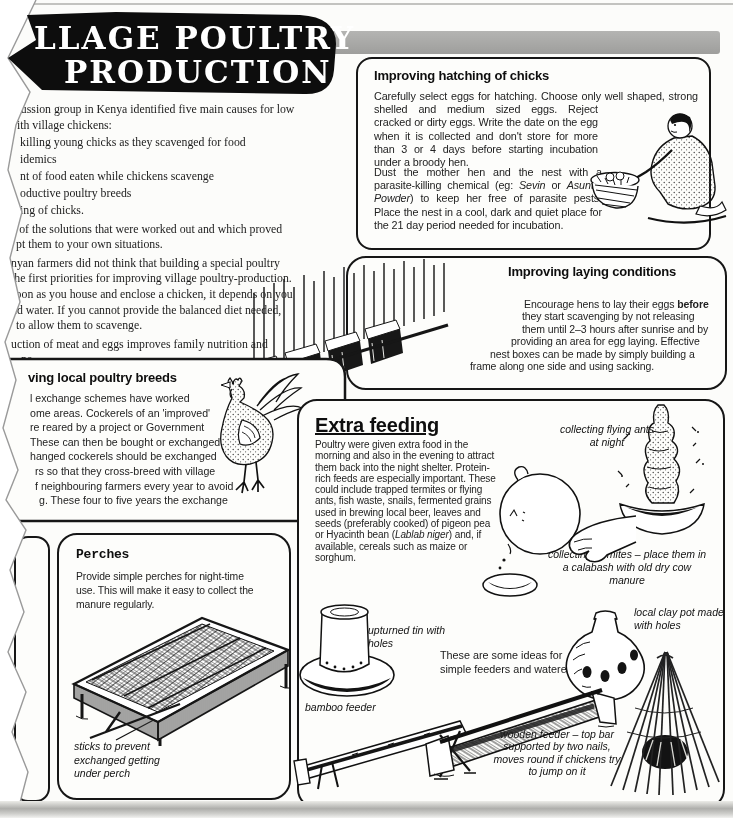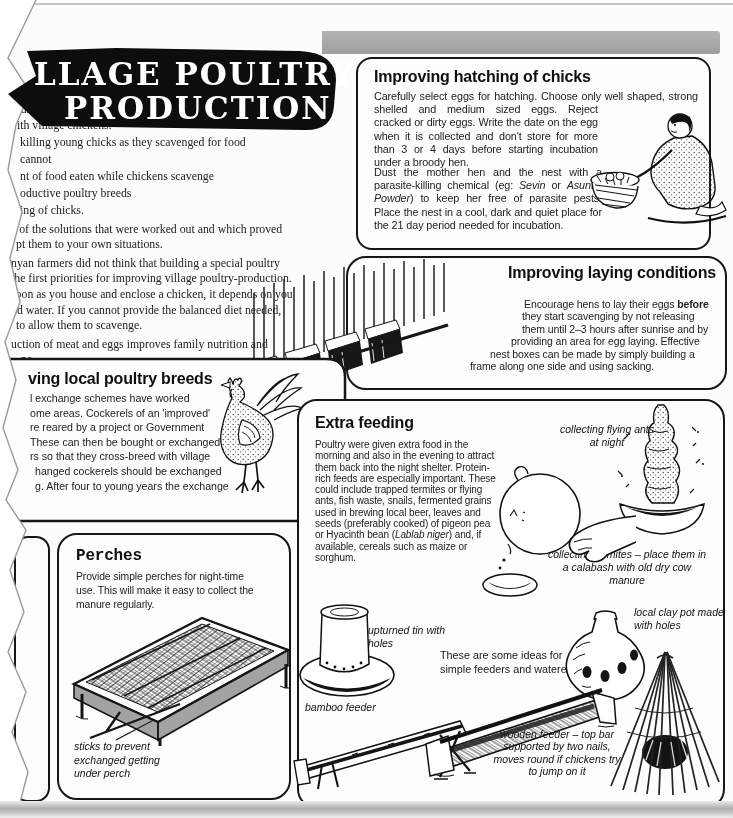--- a/index.html
+++ b/index.html
@@ -1,20 +1,20 @@
 <!DOCTYPE html>
 <html><head>
 <meta charset="utf-8">
 <style>
   html,body{margin:0;padding:0;background:#e9e9e6;}
   #page{position:relative;width:733px;height:818px;background:#fcfcfa;overflow:hidden;
         font-family:"Liberation Sans",sans-serif;color:#1a1a1a;}
   .abs{position:absolute;}
   .box{position:absolute;border:2.5px solid #161616;border-radius:18px;background:#fdfdfb;}
-  .boxtitle{position:absolute;font-weight:bold;font-size:16px;letter-spacing:-0.2px;color:#0e0e0e;
+  .boxtitle{position:absolute;font-weight:bold;font-size:13px;letter-spacing:-0.2px;color:#0e0e0e;
             font-family:"Liberation Sans",sans-serif;}
   .body-sans{position:absolute;font-size:10.8px;line-height:13.2px;letter-spacing:-0.1px;color:#222;
              text-align:justify;}
   .cap{position:absolute;font-style:italic;font-size:10.5px;line-height:13px;color:#111;}
   .intro-line{white-space:nowrap;font:11.8px/15.6px "Liberation Serif",serif;color:#1b1b1b;}
   .intro-line:nth-child(n+3):nth-child(-n+7){padding-left:9px;margin-top:1.5px;}
   .intro-line:nth-child(8),.intro-line:nth-child(10),.intro-line:nth-child(15){margin-top:3px;}
   .intro-line:nth-child(9),.intro-line:nth-child(14){padding-left:5px;}
   .intro-line:nth-child(16){padding-left:10px;}
   .breeds-line{white-space:nowrap;font:10.6px/14.6px "Liberation Sans",sans-serif;color:#222;}
@@ -50,21 +50,21 @@
   </svg>
 
   <div class="abs" style="left:30px;top:3px;width:703px;height:2px;background:#c3c3c0;"></div>
 
   <div class="abs" style="left:322px;top:31px;width:398px;height:23px;background:linear-gradient(180deg,#b4b4b2,#9e9e9c);border-radius:0 3px 3px 0;"></div>
 
   <div class="abs" style="left:11px;top:102px;width:345px;">
     <div class="intro-line">scussion group in Kenya identified five main causes for low</div>
     <div class="intro-line">vith village chickens:</div>
     <div class="intro-line">killing young chicks as they scavenged for food</div>
-    <div class="intro-line">cannot</div>
+    <div class="intro-line">idemics</div>
     <div class="intro-line">nt of food eaten while chickens scavenge</div>
     <div class="intro-line">oductive poultry breeds</div>
     <div class="intro-line">ing of chicks.</div>
     <div class="intro-line">e of the solutions that were worked out and which proved</div>
     <div class="intro-line">pt them to your own situations.</div>
     <div class="intro-line">nyan farmers did not think that building a special poultry</div>
     <div class="intro-line">the first priorities for improving village poultry-production.</div>
     <div class="intro-line">soon as you house and enclose a chicken, it depends on you</div>
     <div class="intro-line">nd water. If you cannot provide the balanced diet needed,</div>
     <div class="intro-line">to allow them to scavenge.</div>
@@ -166,40 +166,41 @@
 
   <svg class="abs" style="left:0;top:350px;" width="360" height="185" viewBox="0 0 360 185">
     <path d="M0 9 H326 Q345 9 345 27 V153 Q345 171 326 171 H0" fill="#fdfdfb" stroke="#161616" stroke-width="2.5"></path>
   </svg>
   <div class="boxtitle" style="left:28px;top:370px;">ving local poultry breeds</div>
   <div class="abs" style="left:30px;top:391px;">
     <div class="breeds-line">l exchange schemes have worked</div>
     <div class="breeds-line">ome areas. Cockerels of an 'improved'</div>
     <div class="breeds-line">re reared by a project or Government</div>
     <div class="breeds-line">These can then be bought or exchanged</div>
+    <div class="breeds-line">hanged cockerels should be exchanged</div>
     <div class="breeds-line">rs so that they cross-breed with village</div>
-    <div class="breeds-line">hanged cockerels should be exchanged</div>
-    <div class="breeds-line">g. After four to young years the exchange</div>
+    <div class="breeds-line">f neighbouring farmers every year to avoid</div>
+    <div class="breeds-line">g. These four to five years the exchange</div>
   </div>
 
   <div class="abs" style="left:202px;top:368px;">
     <svg width="105" height="138" viewBox="0 0 105 138">
       <path d="M55 38 Q78 8 96 6 Q82 20 74 34 M58 42 Q84 18 99 20 Q84 30 72 42 M60 48 Q88 34 100 40 Q86 44 72 52 M57 35 Q72 14 84 10" stroke="#111" stroke-width="1.3" fill="none"></path>
       <path d="M28 22 Q24 14 28 10 L31 15 Q33 9 36 12 Q38 8 40 13 L37 18 Q44 22 42 30 L38 34 Q52 40 62 48 Q74 58 70 74 Q66 92 48 96 Q32 99 24 88 Q16 76 20 60 Q23 44 30 30 Z" fill="url(#sp)" stroke="#111" stroke-width="1.3"></path>
       <path d="M28 14 L19 17 L28 20 Z" fill="#fff" stroke="#111" stroke-width="1"></path>
       <path d="M30 21 q-4 6 0 9" stroke="#111" stroke-width="1.2" fill="none"></path>
       <circle cx="31" cy="15" r="1.2" fill="#111"></circle>
       <path d="M40 52 Q56 56 58 70 Q48 80 38 76 Q34 64 40 52 Z" fill="#fff" stroke="#111" stroke-width="1.2"></path>
       <path d="M42 58 Q52 62 53 70 M40 64 Q48 68 49 74" stroke="#111" stroke-width="0.9" fill="none"></path>
       <path d="M44 96 L42 114 M42 114 L34 122 M42 114 L46 123 M42 114 L40 125 M54 94 L56 112 M56 112 L50 122 M56 112 L62 120 M56 112 L56 124" stroke="#111" stroke-width="1.7" fill="none"></path>
     </svg>
   </div>
 
   <div class="box" style="left:297px;top:399px;width:424px;height:406px;border-radius:20px;"></div>
-  <div class="boxtitle" style="left:315px;top:414px;font-size:16px;">Extra feeding</div>
+  <div class="boxtitle" style="left:315px;top:414px;font-size:20px;text-decoration:underline;">Extra feeding</div>
   <p class="abs" style="left:315px;top:439px;width:184px;margin:0;font-size:10px;line-height:11.3px;letter-spacing:-0.1px;color:#222;">
     <span>Poultry were given extra food in the morning and also in the evening to attract them back into the night shelter. Protein-rich feeds are especially important. These could include trapped termites or flying ants, fish waste, snails, fermented grains used in brewing local beer, leaves and seeds (preferably cooked) of pigeon pea or Hyacinth bean (</span><i class="lat">Lablab niger</i><span>) and, if available, cereals such as maize or sorghum.</span>
   </p>
 
   <div class="cap" style="left:555px;top:423px;width:104px;text-align:center;">collecting flying ants at night</div>
   <div class="cap" style="left:546px;top:548px;width:162px;text-align:center;">collecting termites – place them in a calabash with old dry cow manure</div>
   <div class="cap" style="left:368px;top:624px;width:88px;">upturned tin with holes</div>
   <div class="abs" style="left:440px;top:648px;width:142px;font-size:10.8px;line-height:14px;color:#1a1a1a;">These are some ideas for simple feeders and waterers.</div>
   <div class="cap" style="left:305px;top:701px;">bamboo feeder</div>
   <div class="cap" style="left:634px;top:606px;width:90px;">local clay pot made with holes</div>
@@ -332,21 +333,21 @@
     </svg>
   </div>
 
   <div class="abs" style="left:14px;top:536px;width:32px;height:262px;border:2.5px solid #161616;border-radius:14px;background:#fdfdfb;"></div>
 
   <svg class="abs" style="left:0;top:0;z-index:40;pointer-events:none;" width="48" height="818" viewBox="0 0 48 818">
     <polygon fill="#ffffff" points="36,0 24,25 8,58 30,92 16,125 8,170 22,212 10,258 20,302 5,342 16,380 3,428 18,470 6,500 26,530 10,570 24,612 8,652 26,692 12,732 28,772 16,818 0,818 0,0"></polygon>
     <polyline fill="none" stroke="#9a9a9a" stroke-width="1.4" points="36,0 24,25 8,58 30,92 16,125 8,170 22,212 10,258 20,302 5,342 16,380 3,428 18,470 6,500 26,530 10,570 24,612 8,652 26,692 12,732 28,772 16,818"></polyline>
   </svg>
 
-  <div class="abs" style="left:0;top:0;z-index:50;margin-top:36px;">
+  <div class="abs" style="left:0;top:0;z-index:50;">
     <svg width="345" height="100" viewBox="0 0 345 100">
       <path d="M116 12 L300 15 Q336 17 336 44 L334 70 Q332 95 304 94 L42 90 L8 58 L36 40 L27 15 Z" fill="#0d0d0d"></path>
     </svg>
     <div class="banner-text" style="left:34px;top:20px;">LLAGE POULTRY</div>
     <div class="banner-text" style="left:64px;top:54px;">PRODUCTION</div>
   </div>
 
   <div class="abs" style="left:0;top:801px;width:733px;height:17px;z-index:45;background:linear-gradient(180deg,#ececE8 0%,#aeaeab 45%,#cfcfcc 75%,#f2f2f0 100%);"></div>
 
 </div>

